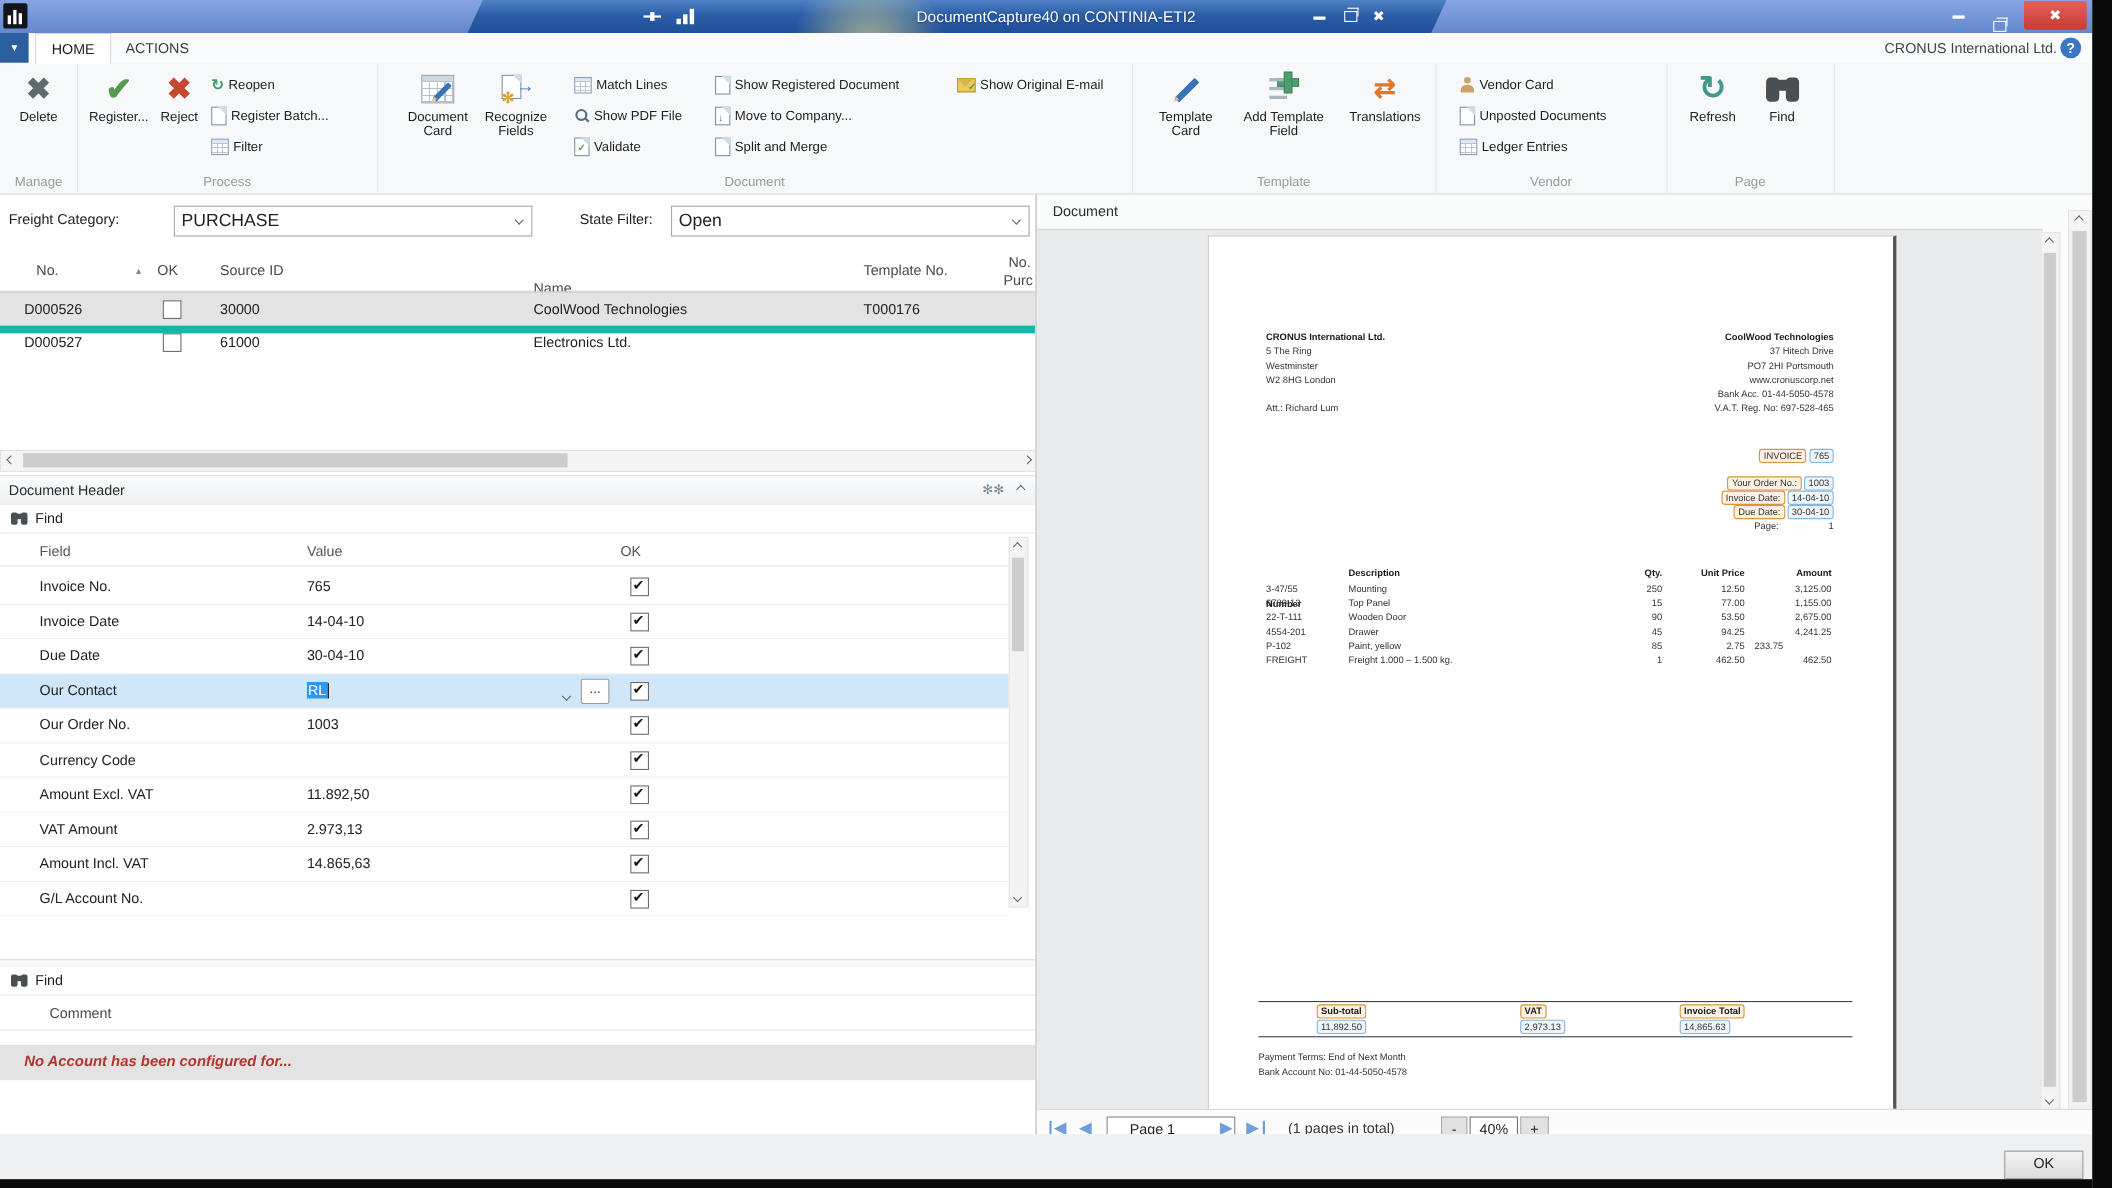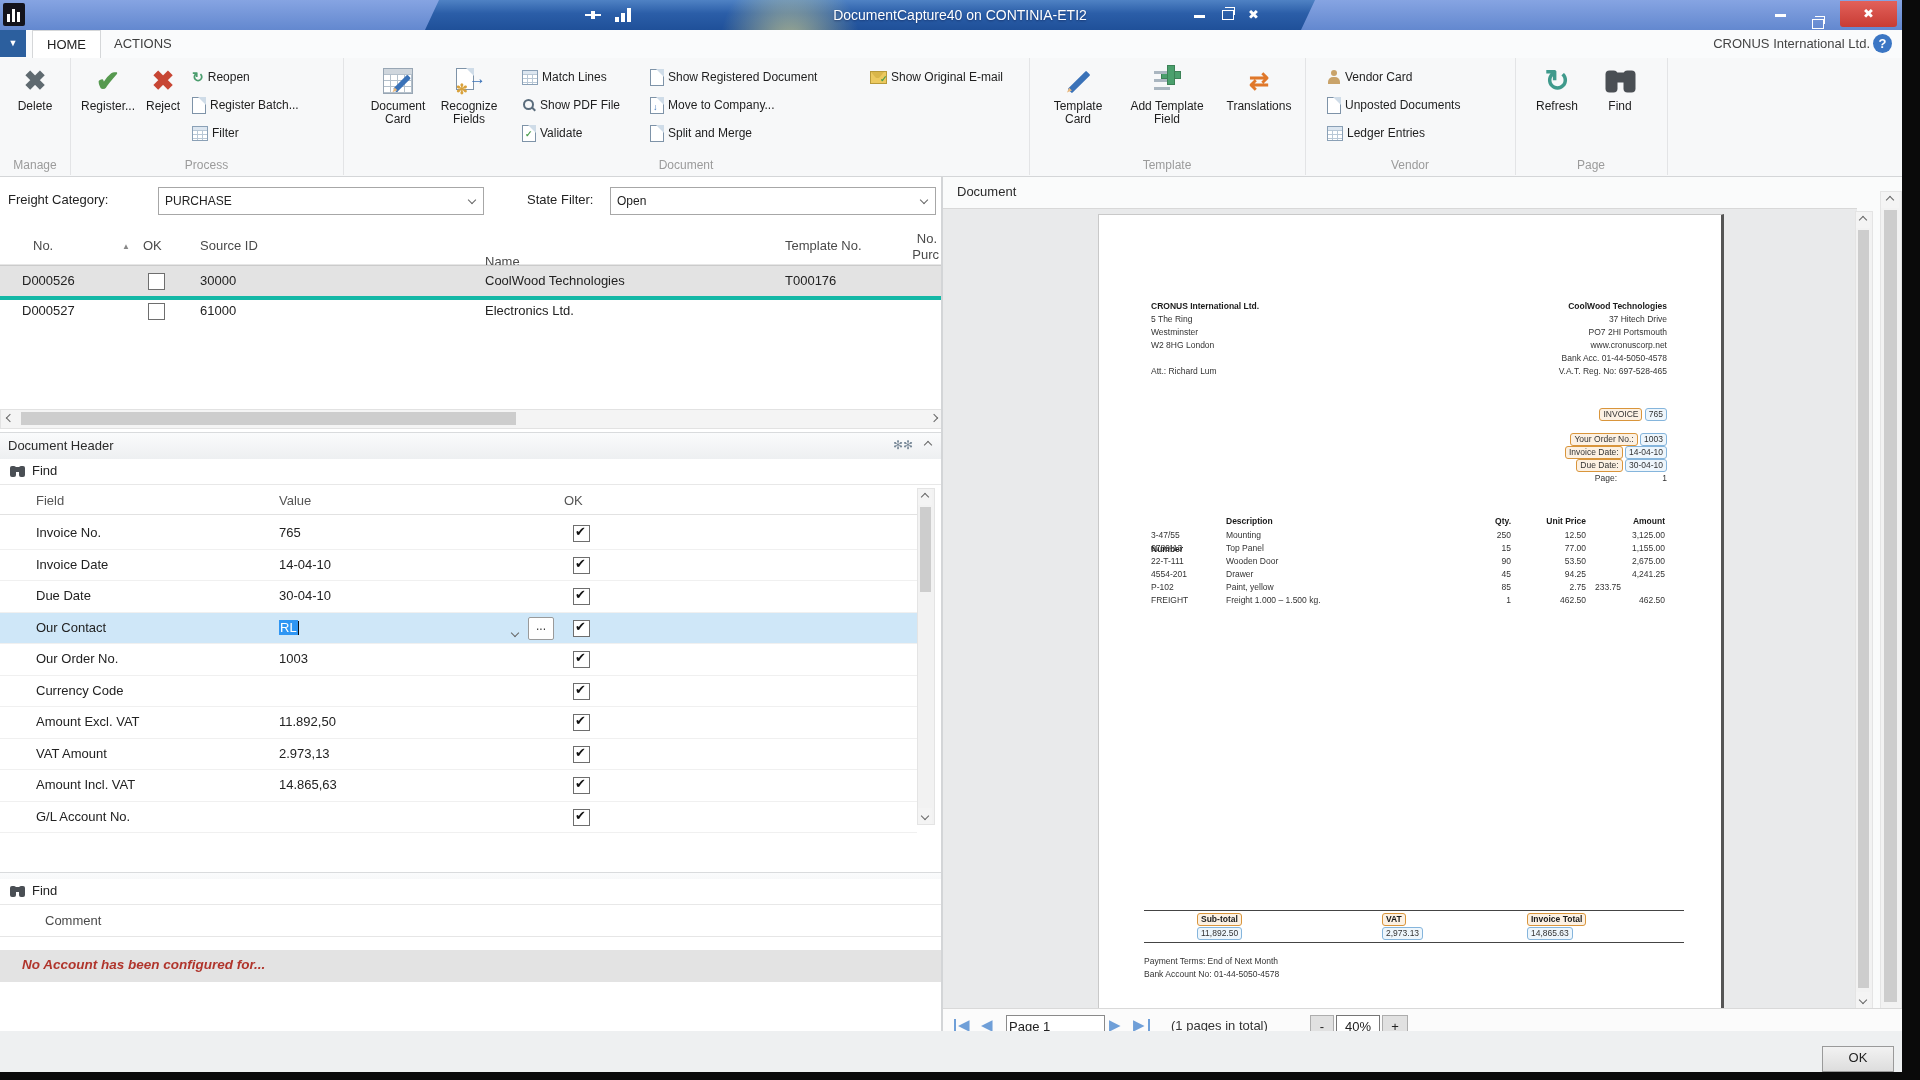--- a/index.html
+++ b/index.html
@@ -79,27 +79,27 @@
   .chev{display:inline-block;width:7px;height:7px;border-right:2px solid #666;border-bottom:2px solid #666;}
   .chev.down{transform:rotate(45deg);}
   .chev.up{transform:rotate(-135deg);}
   .chev.left{transform:rotate(135deg);}
   .chev.right{transform:rotate(-45deg);}
   .chev.sm{width:5px;height:5px;border-width:1.5px;}
   
   #leftpanel{left:0;top:177px;width:941px;height:854px;background:#fff;}
   #splitter{left:941px;top:177px;width:2px;height:867px;background:#d3d5d7;}
   .flabel{font-size:13px;color:#222;line-height:28px;}
-  .combo{position:absolute;height:26px;background:#fff;border:1px solid #a7a7a7;font-size:12px;line-height:26px;padding-left:6px;}
+  .combo{position:absolute;height:26px;background:#fff;border:1px solid #a7a7a7;font-size:16px;line-height:26px;padding-left:6px;}
   .combo .chev{position:absolute;right:8px;top:9px;}
   
   .lhead{position:absolute;font-size:13px;color:#4a4a4a;}
   #listheader{left:0;top:53px;width:941px;height:34px;border-bottom:1px solid #e6e6e6;}
   .list-row{position:absolute;left:0;width:941px;height:30px;font-size:13px;}
-  .list-row.selected{background:#e3e3e3;border-top:1px solid #cbcbcb;border-bottom:4px solid #14b8a6;}
+  .list-row.selected{background:#e3e3e3;border-top:1px solid #cbcbcb;border-bottom:7px solid #14b8a6;}
   .cell{position:absolute;top:0;line-height:30px;white-space:nowrap;}
   .cb{display:inline-block;width:15px;height:15px;border:1px solid #6e6e6e;background:#fff;position:relative;}
   .cb.checked:after{content:"✔";position:absolute;left:1px;top:-2px;font-size:13px;color:#111;}
   
   .hscroll{position:absolute;background:#f4f4f4;border:1px solid #e2e2e2;}
   .sbbtn{position:absolute;width:17px;height:16px;background:#f4f4f4;display:flex;align-items:center;justify-content:center;}
   .sbthumb{position:absolute;background:#cdcdcd;}
   
   .secbar{position:absolute;left:0;width:941px;height:26px;background:linear-gradient(#fafbfc,#edeff1);
     border-top:1px solid #d9dbdd;border-bottom:1px solid #d3d5d7;}
@@ -132,21 +132,21 @@
   #invoicepage{left:155px;top:5px;width:622px;height:795px;background:#fff;border:1px solid #c9c9c9;border-right:3px solid #555;}
   .inv{position:absolute;font-size:8.5px;color:#333;line-height:13px;white-space:nowrap;}
   .inv.b{font-weight:bold;color:#1a1a1a;}
   .tagL{display:inline-block;border:1px solid #d9953b;background:#fcf1e3;border-radius:3px;padding:0 3px;line-height:11px;}
   .tagV{display:inline-block;border:1px solid #85b5dc;background:#eef6fc;border-radius:3px;padding:0 3px;line-height:11px;}
   .rule{position:absolute;left:45px;width:540px;height:1px;background:#444;}
   
   #navbar{left:0;top:831px;width:959px;height:36px;background:#fbfbfb;border-top:1px solid #d9d9d9;}
   .navtri{position:absolute;top:7px;font-size:15px;color:#6f9fd8;}
   .navbarre{position:absolute;top:10px;width:2px;height:13px;background:#6f9fd8;}
-  #pageinput{position:absolute;left:63px;top:6px;width:95px;height:22px;background:#fff;border:1px solid #8a8a8a;font-size:13px;line-height:22px;padding-left:2px;}
+  #pageinput{position:absolute;left:63px;top:6px;width:95px;height:22px;background:#fff;border:1px solid #8a8a8a;font-size:13px;line-height:22px;padding-left:20px;}
   #pagetotal{position:absolute;left:228px;top:9px;font-size:13px;color:#333;}
   .zbtn{position:absolute;top:6px;height:23px;background:#e1e1e1;border:1px solid #adadad;text-align:center;font-size:13px;line-height:21px;color:#222;}
   #zoomval{position:absolute;left:393px;top:6px;width:42px;height:23px;background:#fff;border:1px solid #767676;text-align:center;font-size:13px;line-height:21px;}
   #okbtn{left:1822px;top:1046px;width:70px;height:24px;background:linear-gradient(#f2f2f2,#dddddd);border:1px solid #9a9a9a;
     text-align:center;font-size:13px;line-height:22px;}
   #bottomstrip{left:0;top:1031px;width:1902px;height:41px;background:#eef0f1;}
   #blackright{left:1902px;top:0;width:18px;height:1080px;background:#0a0a0a;}
   #blackbottom{left:0;top:1072px;width:1902px;height:8px;background:#0a0a0a;}
   .sort{font-size:8px;color:#888;}
 </style>

